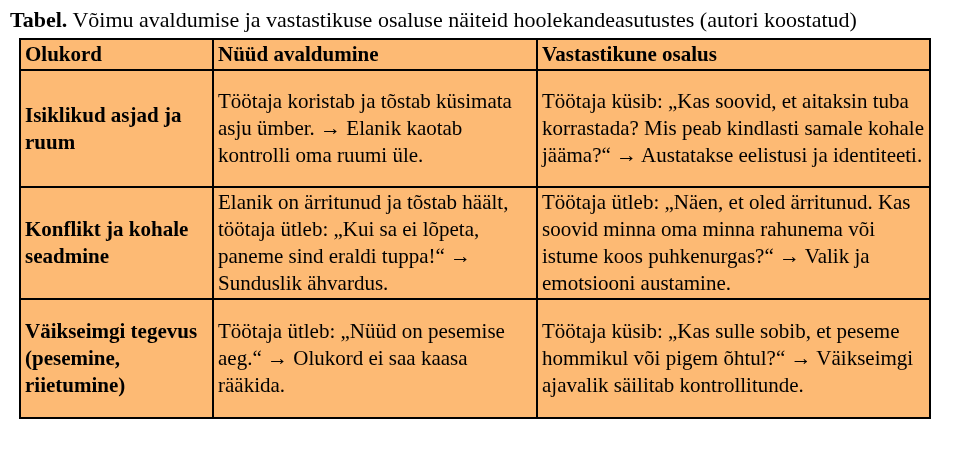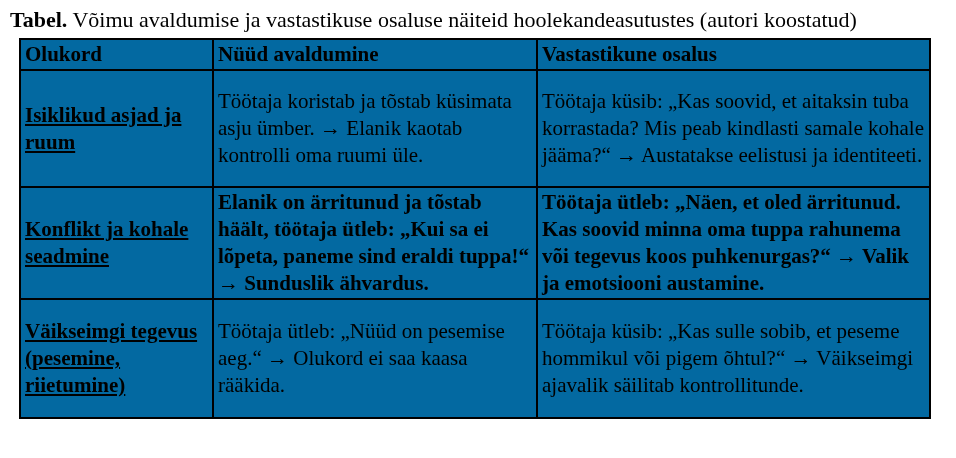--- a/index.html
+++ b/index.html
@@ -25,21 +25,21 @@
     color: #000000;
   }
   .caption .caption-label {
     font-weight: bold;
   }
   table.doc-table {
     margin-left: 19px;
     border-collapse: collapse;
     table-layout: fixed;
     width: 910px;
-    background: #0369a1;
+    background: #fdba74;
   }
   table.doc-table col.c1 { width: 193px; }
   table.doc-table col.c2 { width: 324px; }
   table.doc-table col.c3 { width: 393px; }
   table.doc-table th,
   table.doc-table td {
     border: 2px solid #000000;
     padding: 1px 4px;
     font-size: 21px;
     line-height: 27px;
@@ -48,24 +48,23 @@
     color: #000000;
     overflow: hidden;
     word-wrap: break-word;
   }
   table.doc-table th {
     font-weight: bold;
     height: 25px;
   }
   table.doc-table td.situation {
     font-weight: bold;
-    text-decoration: underline;
   }
   tr.row-1 td { height: 113px; }
-  tr.row-2 td { height: 104px; font-weight: bold; }
+  tr.row-2 td { height: 104px; }
   tr.row-3 td { height: 115px; }
 </style>
 </head>
 <body>
 
 <div class="page">
 
   <p class="caption"><span class="caption-label">Tabel.</span><span> Võimu avaldumise ja vastastikuse osaluse näiteid hoolekandeasutustes (autori koostatud)</span></p>
 
   <table class="doc-table">
@@ -83,21 +82,21 @@
     </thead>
     <tbody>
       <tr class="row-1">
         <td class="situation">Isiklikud asjad ja ruum</td>
         <td>Töötaja koristab ja tõstab küsimata asju ümber. → Elanik kaotab kontrolli oma ruumi üle.</td>
         <td>Töötaja küsib: „Kas soovid, et aitaksin tuba korrastada? Mis peab kindlasti samale kohale jääma?“ → Austatakse eelistusi ja identiteeti.</td>
       </tr>
       <tr class="row-2">
         <td class="situation">Konflikt ja kohale seadmine</td>
         <td>Elanik on ärritunud ja tõstab häält, töötaja ütleb: „Kui sa ei lõpeta, paneme sind eraldi tuppa!“ → Sunduslik ähvardus.</td>
-        <td>Töötaja ütleb: „Näen, et oled ärritunud. Kas soovid minna oma tuppa rahunema või tegevus koos puhkenurgas?“ → Valik ja emotsiooni austamine.</td>
+        <td>Töötaja ütleb: „Näen, et oled ärritunud. Kas soovid minna oma minna rahunema või istume koos puhkenurgas?“ → Valik ja emotsiooni austamine.</td>
       </tr>
       <tr class="row-3">
         <td class="situation">Väikseimgi tegevus (pesemine, riietumine)</td>
         <td>Töötaja ütleb: „Nüüd on pesemise aeg.“ → Olukord ei saa kaasa rääkida.</td>
         <td>Töötaja küsib: „Kas sulle sobib, et peseme hommikul või pigem õhtul?“ → Väikseimgi ajavalik säilitab kontrollitunde.</td>
       </tr>
     </tbody>
   </table>
 
 </div>

